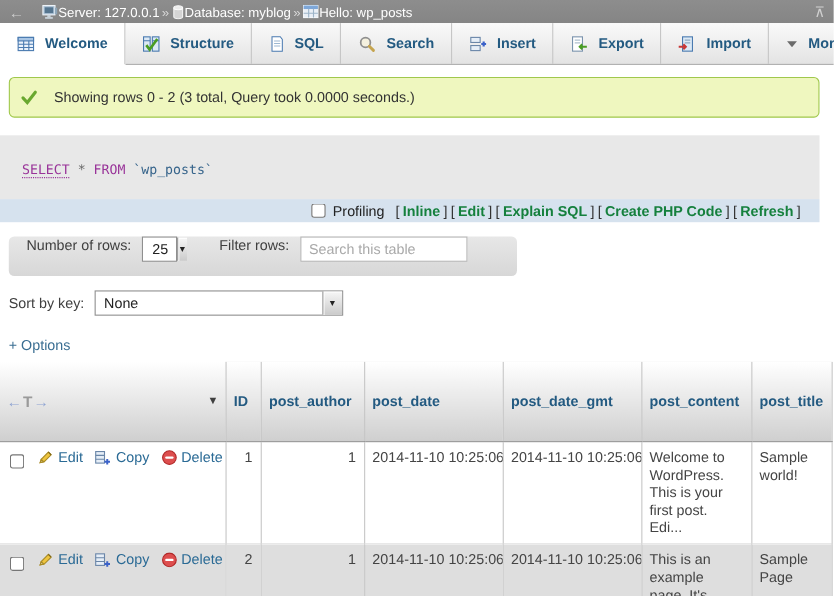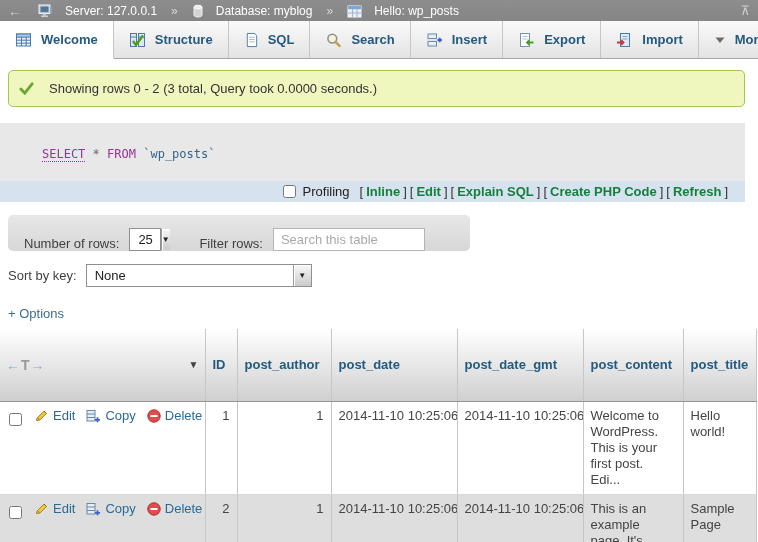--- a/index.html
+++ b/index.html
@@ -37,42 +37,42 @@
   
   .message {
     margin:11px 13px 0 8px; border:1px solid #a0c84c; background:#eff7bf;
     border-radius:5px; padding:10px 10px; display:flex; align-items:center;
     gap:15px; color:#333;
   }
 
   
   .sql-box { margin:16px 13px 0 0; }
   .sql-query {
-    background:#e8e8e8; padding:24px 10px 20px 42px;
+    background:#e8e8e8; padding:24px 10px 20px 20px;
     font-family:"DejaVu Sans Mono", monospace; font-size:12px; color:#444;
   }
   .kw { color:#993399; }
   .kw-link { border-bottom:1px dotted #993399; cursor:help; }
   .star { color:#666; }
   .ident { color:#36648b; }
   .sql-toolbar {
     background:#d6e2ee; padding:3px 17px; display:flex; justify-content:flex-end;
     align-items:center; gap:3px; color:#222; font-size:13px;
   }
   .sql-toolbar .link-group { display:inline-flex; align-items:center; gap:3px; margin-left:3px; }
   .sql-toolbar .bracket { color:#333; }
   .sql-toolbar a { color:#15803d;font-weight:bold; }
   .sql-toolbar label { margin-right:4px; }
   .sql-toolbar input[type=checkbox] { margin:0 4px 0 0; }
 
   
   .controls-bar {
     margin:13px 0 0 8px; width:462px; height:36px;
     background:linear-gradient(#e7e7e7,#d7d7d7); border-radius:5px;
-    display:flex; align-items:flex-end; padding:0 16px; gap:10px; color:#3f3f3f;
+    display:flex; align-items:flex-start; padding:0 16px; gap:10px; color:#3f3f3f;
   }
   .win-select {
     display:inline-flex; align-items:stretch; background:#fff;
     border:1px solid #8f8f8f; height:23px; cursor:pointer;
   }
   .win-select .val { padding:2px 8px; display:flex; align-items:center; flex:1; color:#222; }
   .win-select .btn {
     width:18px; background:linear-gradient(#f7f7f7,#cbcbcb);
     border-left:1px solid #9a9a9a; display:flex; align-items:center;
     justify-content:center; font-size:8px; color:#222;
@@ -115,21 +115,21 @@
 </style>
 </head>
 <body>
 
 
 
 
 
 <div class="topbar">
   <span class="back-arrow">←</span>
-  <span id="breadcrumb" style="display:flex;align-items:flex-end;gap:12px;">
+  <span id="breadcrumb" style="display:flex;align-items:flex-start;gap:0;">
       <span class="icon">
         <svg width="15" height="14" viewBox="0 0 15 14">
           <rect x="1" y="1" width="11" height="8.5" fill="#aec3d6" stroke="#eef3f8"></rect>
           <rect x="2.6" y="2.6" width="7.8" height="5.3" fill="#55758f"></rect>
           <rect x="12" y="3" width="2" height="6" fill="#8fa6b8"></rect>
           <rect x="5" y="9.5" width="3" height="2" fill="#c8d2da"></rect>
           <rect x="3" y="11.5" width="7" height="1.6" fill="#c8d2da"></rect>
         </svg>
       </span>
       <a class="bc-link">Server: 127.0.0.1</a>
@@ -372,21 +372,21 @@
                 <rect x="3.2" y="5.9" width="7.6" height="2.2" rx="1.1" fill="#fff"></rect>
               </svg>
             </span>
             <a>Delete</a>
           </span></td>
         <td class="num">1</td>
         <td class="num">1</td>
         <td class="date">2014-11-10 10:25:06</td>
         <td class="date">2014-11-10 10:25:06</td>
         <td>Welcome to WordPress. This is your first post. Edi...</td>
-        <td>Hello world!</td>
+        <td>Sample world!</td>
       </tr>
       <tr class="stripe">
         <td class="actions"><input type="checkbox" style=""><span class="act">
             <span class="icon">
               <svg width="15" height="14" viewBox="0 0 15 14">
                 <path d="M2.5 11.5 l1-3 6.5-6.5 2.5 2.5 -6.5 6.5 z" fill="#efc53f" stroke="#a98b25"></path>
                 <path d="M10 2 l2.5 2.5" stroke="#7c6315"></path>
                 <path d="M2.5 11.5 l1-3 2 2 z" fill="#e8e0c8" stroke="#a98b25"></path>
               </svg>
             </span>

